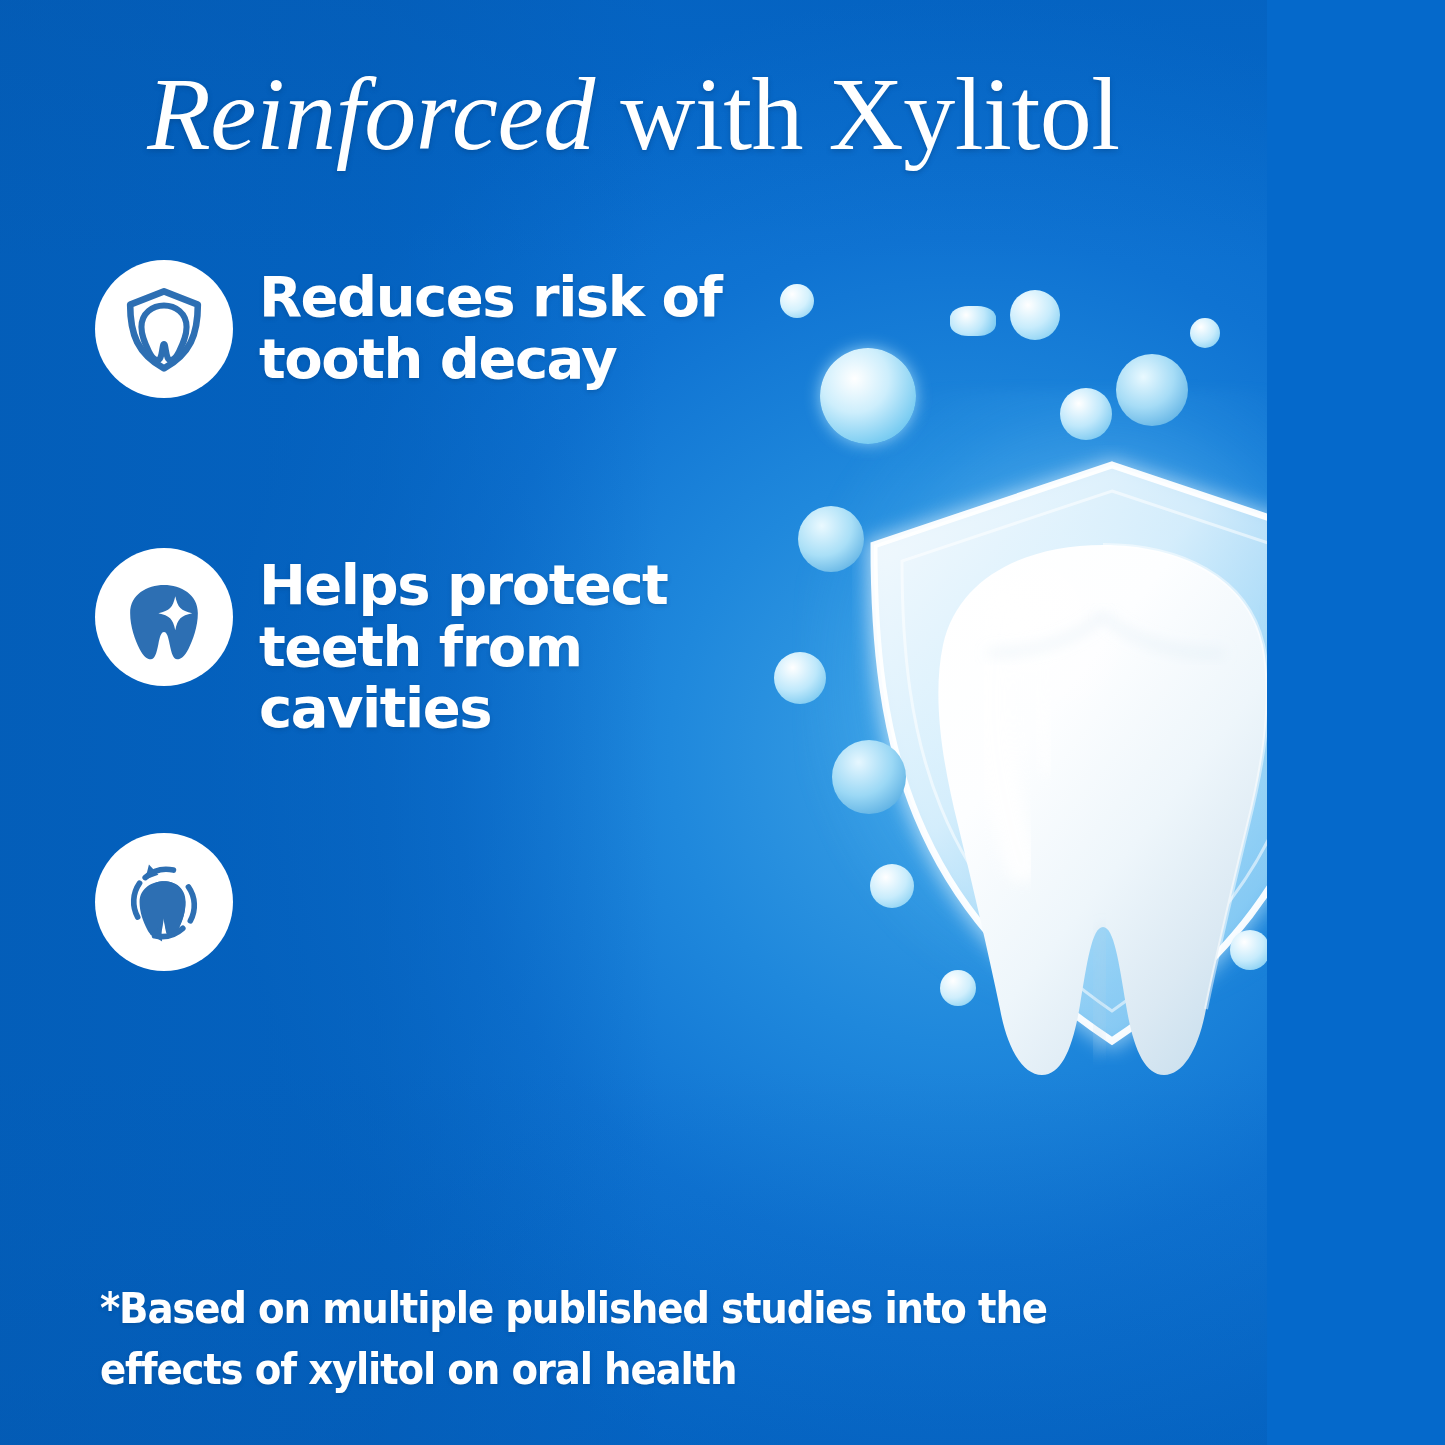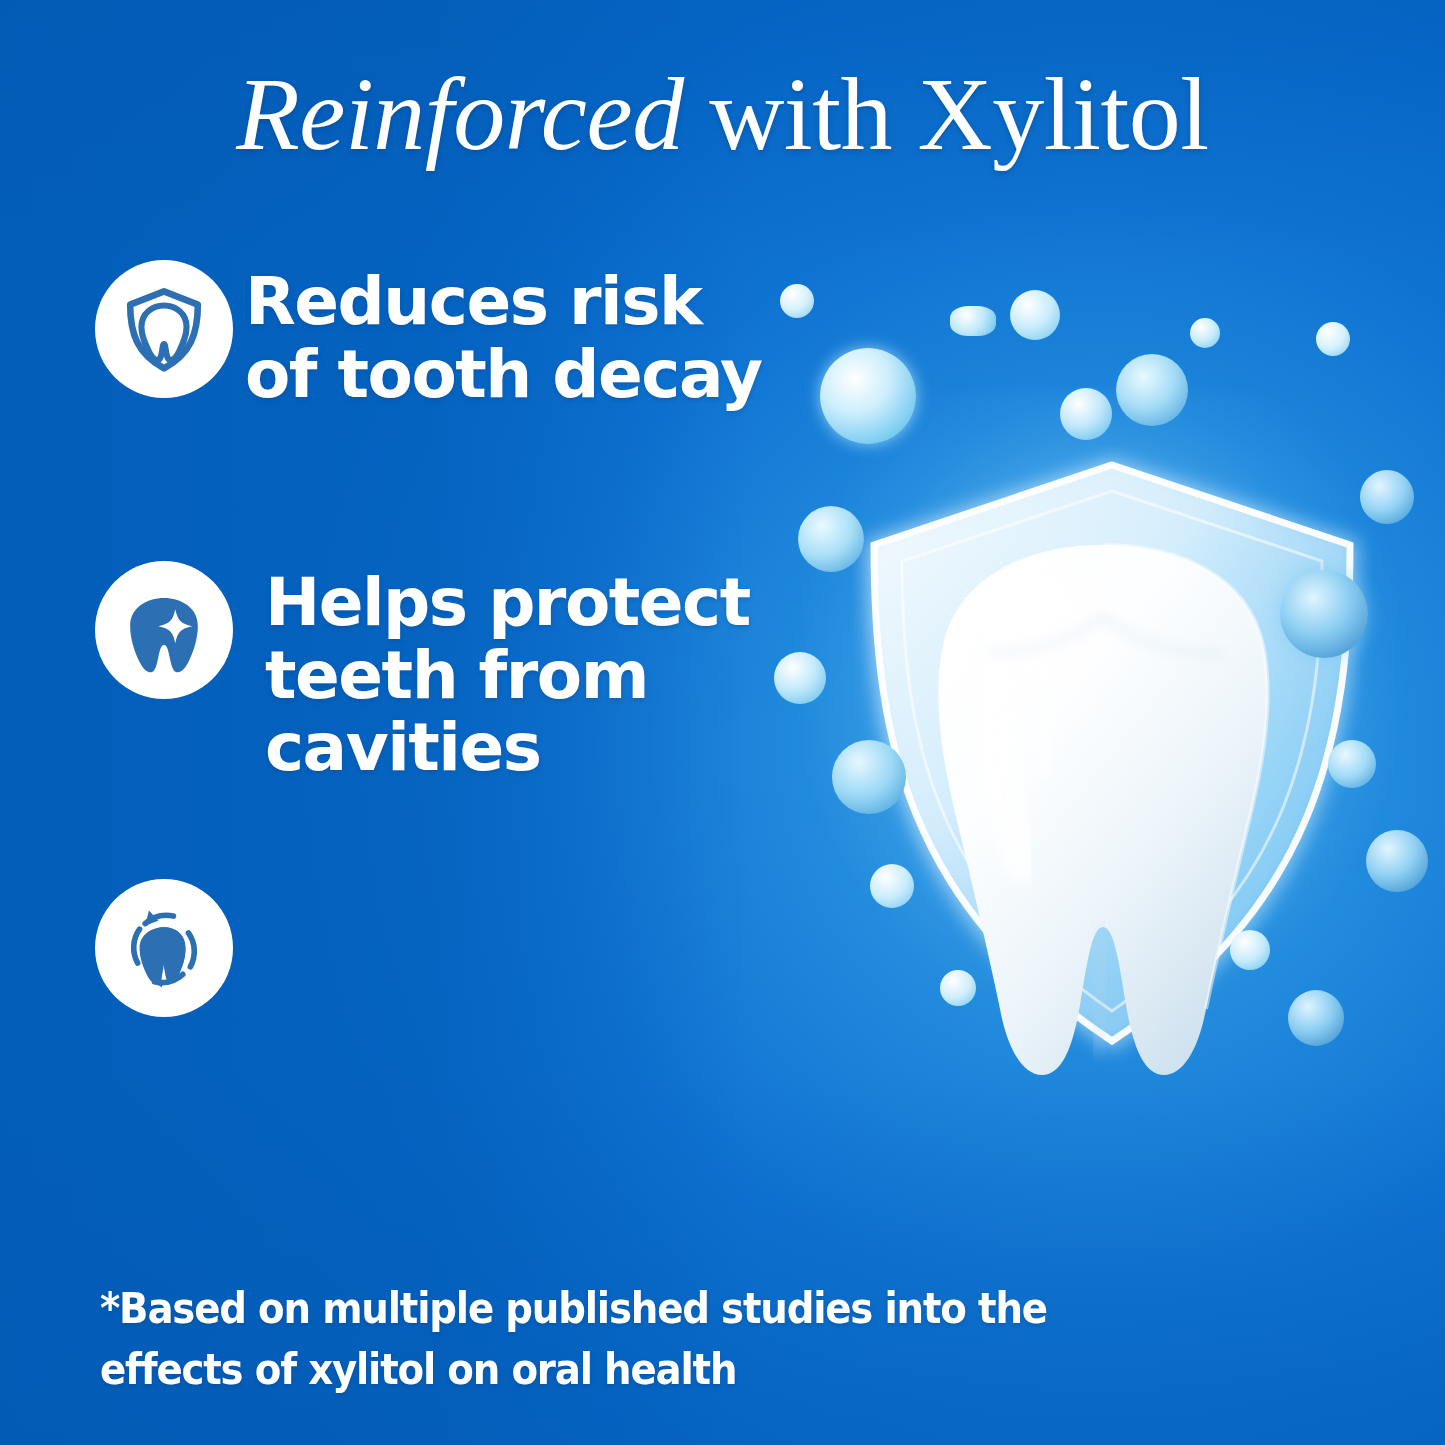--- a/index.html
+++ b/index.html
@@ -2,21 +2,21 @@
 <html><head>
 <meta charset="utf-8">
 <style>
   html, body {
     margin: 0;
     padding: 0;
     background: #0569cb;
   }
   #poster {
     position: relative;
-    width: 1445px;
+    width: 1267px;
     height: 1445px;
     overflow: hidden;
     background: #0569cb;
     font-family: "Liberation Sans", sans-serif;
   }
 
   
   .bg-base {
     position: absolute;
     inset: 0;
@@ -96,41 +96,41 @@
     left: 95px;
     top: 258px;
     width: 700px;
   }
   .bullet {
     position: relative;
     display: flex;
     align-items: flex-start;
   }
   .bullet-1 { margin-bottom: 148px; }
-  .bullet-2 { margin-bottom: 92px; gap: 20px; }
+  .bullet-2 { margin-bottom: 92px; }
 
   .icon-circle {
     flex: 0 0 auto;
     width: 138px;
     height: 138px;
     border-radius: 50%;
     background: #ffffff;
     display: flex;
     align-items: center;
     justify-content: center;
     margin-top: 2px;
   }
   .icon-circle svg { display: block; }
 
   .bullet-text {
-    margin-left: 12px;
+    margin-left: 26px;
     color: #ffffff;
     font-family: "DejaVu Sans", sans-serif;
     font-weight: bold;
-    font-size: 66px;
+    font-size: 56px;
     line-height: 1.10;
     letter-spacing: -1.5px;
     text-shadow: 0 2px 4px rgba(2,58,115,0.30);
     padding-top: 8px;
     max-width: 540px;
   }
 
   
   .footnote {
     position: absolute;

